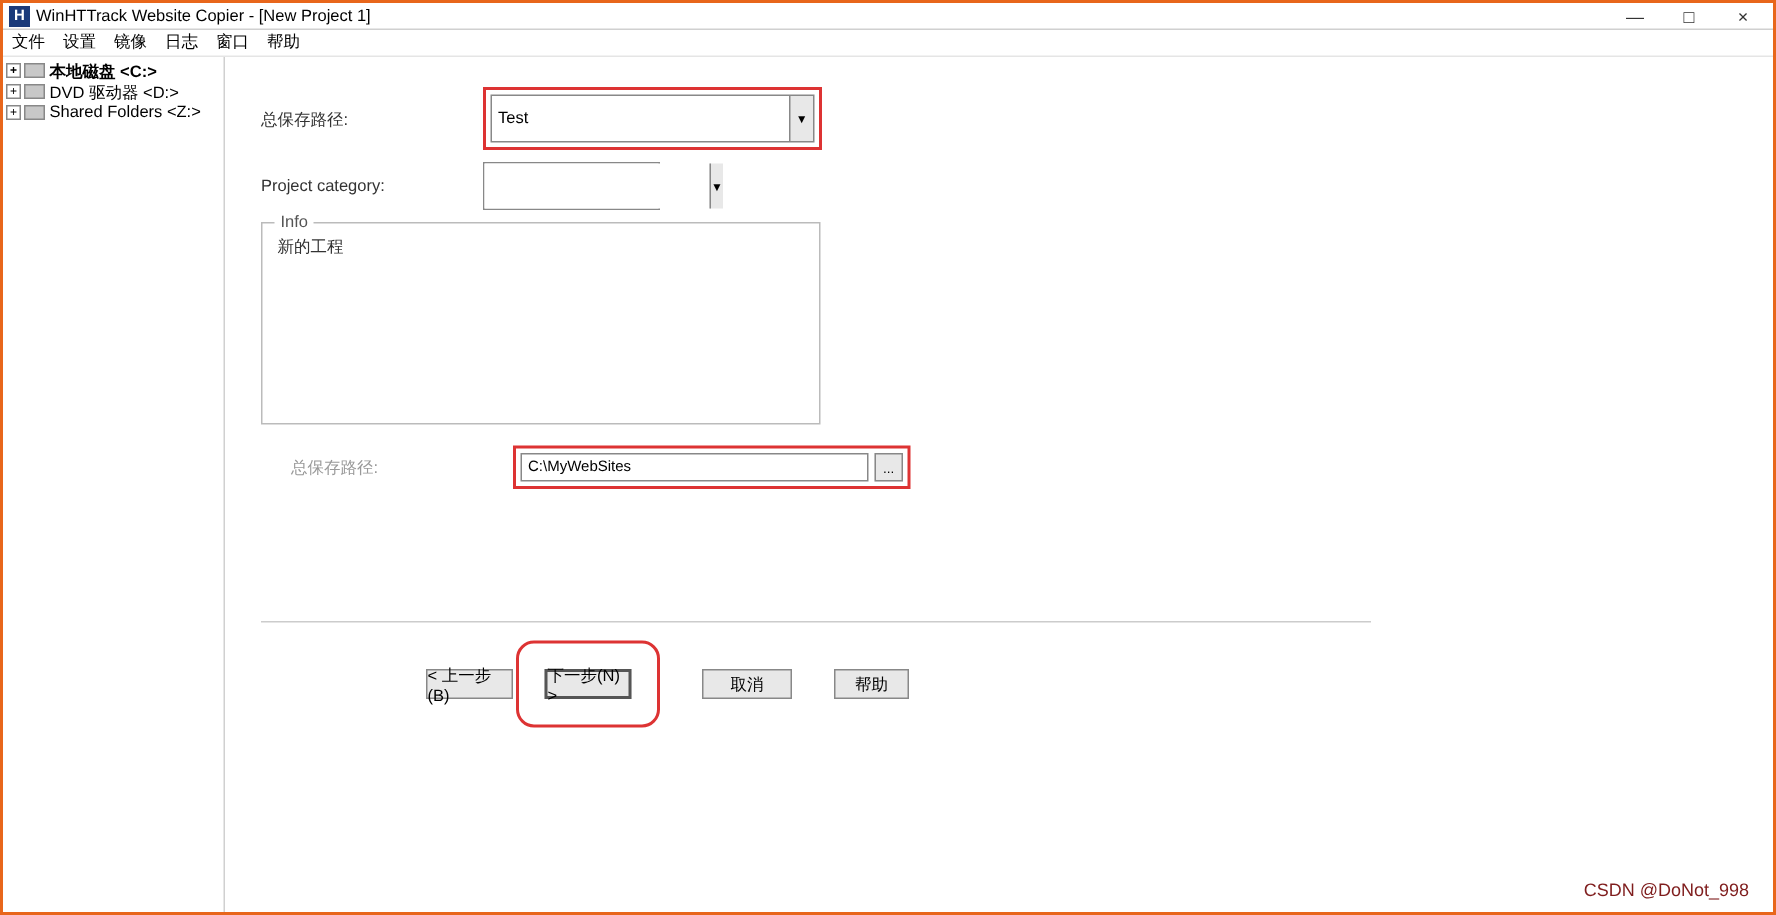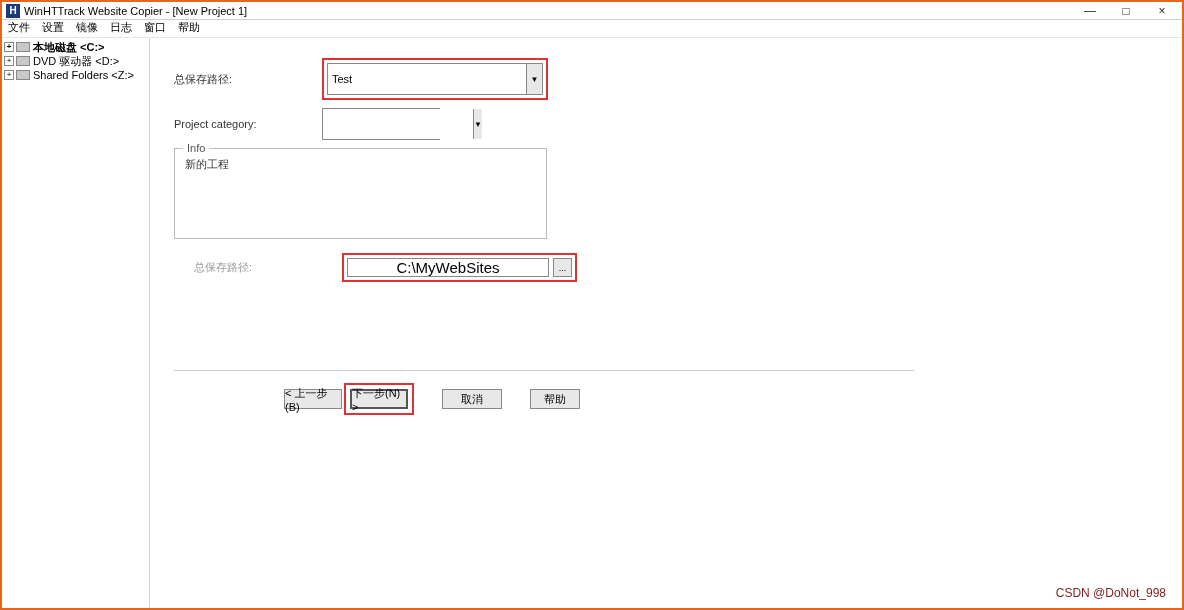--- a/index.html
+++ b/index.html
@@ -21,31 +21,31 @@
 .main { flex: 1; padding: 20px 24px; position: relative; }
 .form-row { display: flex; align-items: center; margin-bottom: 8px; }
 .form-row .lbl { width: 148px; font-size: 11px; color: #333; }
 .form-row .lbl.disabled { color: #999; margin-left: 20px; }
 .red-box { border: 2px solid #d33; padding: 3px; display: inline-block; }
 .combo { display: flex; border: 1px solid #888; background: #fff; height: 32px; }
 .combo input { border: none; outline: none; padding: 0 4px; font-size: 11px; flex: 1; }
 .combo .drop-btn { width: 16px; border-left: 1px solid #888; background: #e8e8e8; display: flex; align-items: center; justify-content: center; cursor: pointer; font-size: 8px; }
 .combo.project-name { width: 216px; }
 .combo.category { width: 118px; margin-left: 148px; }
-.fieldset { border: 1px solid #bbb; padding: 8px 10px; margin: 6px 0 14px 0; width: 373px; height: 91px; position: relative; }
+.fieldset { border: 1px solid #bbb; padding: 8px 10px; margin: 6px 0 14px 0; width: 373px; height: 135px; position: relative; }
 .fieldset .legend { position: absolute; top: -7px; left: 8px; background: #fff; padding: 0 4px; font-size: 11px; color: #555; }
 .fieldset .info-text { font-size: 11px; color: #333; }
 .path-row { display: flex; align-items: center; }
-.path-row .path-input { width: 202px; height: 19px; border: 1px solid #888; padding: 0 4px; font-size: 15px; outline: none; text-align: center; }
+.path-row .path-input { width: 232px; height: 19px; border: 1px solid #888; padding: 0 4px; font-size: 10px; outline: none; }
 .path-row .browse-btn { width: 19px; height: 19px; border: 1px solid #888; background: #e8e8e8; margin-left: 4px; display: flex; align-items: center; justify-content: center; cursor: pointer; font-size: 9px; }
 .separator { border-top: 1px solid #ccc; margin: 88px 0 12px 0; width: 740px; }
 .button-row { display: flex; gap: 28px; margin-left: 110px; align-items: center; }
 .wiz-btn { width: 58px; height: 20px; border: 1px solid #888; background: #e8e8e8; font-size: 11px; cursor: pointer; display: flex; align-items: center; justify-content: center; }
 .wiz-btn.next { border: 2px solid #555; }
-.red-box.btn-wrap { padding: 4px; }
+.red-box.btn-wrap { padding: 17px; border-radius: 12px; }
 .watermark { position: absolute; bottom: 8px; right: 16px; color: #7f1d1d; font-size: 12px; font-family: sans-serif; }
 </style>
 </head>
 <body>
 
 <div class="outer-border">
   <div class="title-bar">
     <div class="app-icon">H</div>
     <div class="title-text">WinHTTrack Website Copier - [New Project 1]</div>
     <div class="win-controls">

